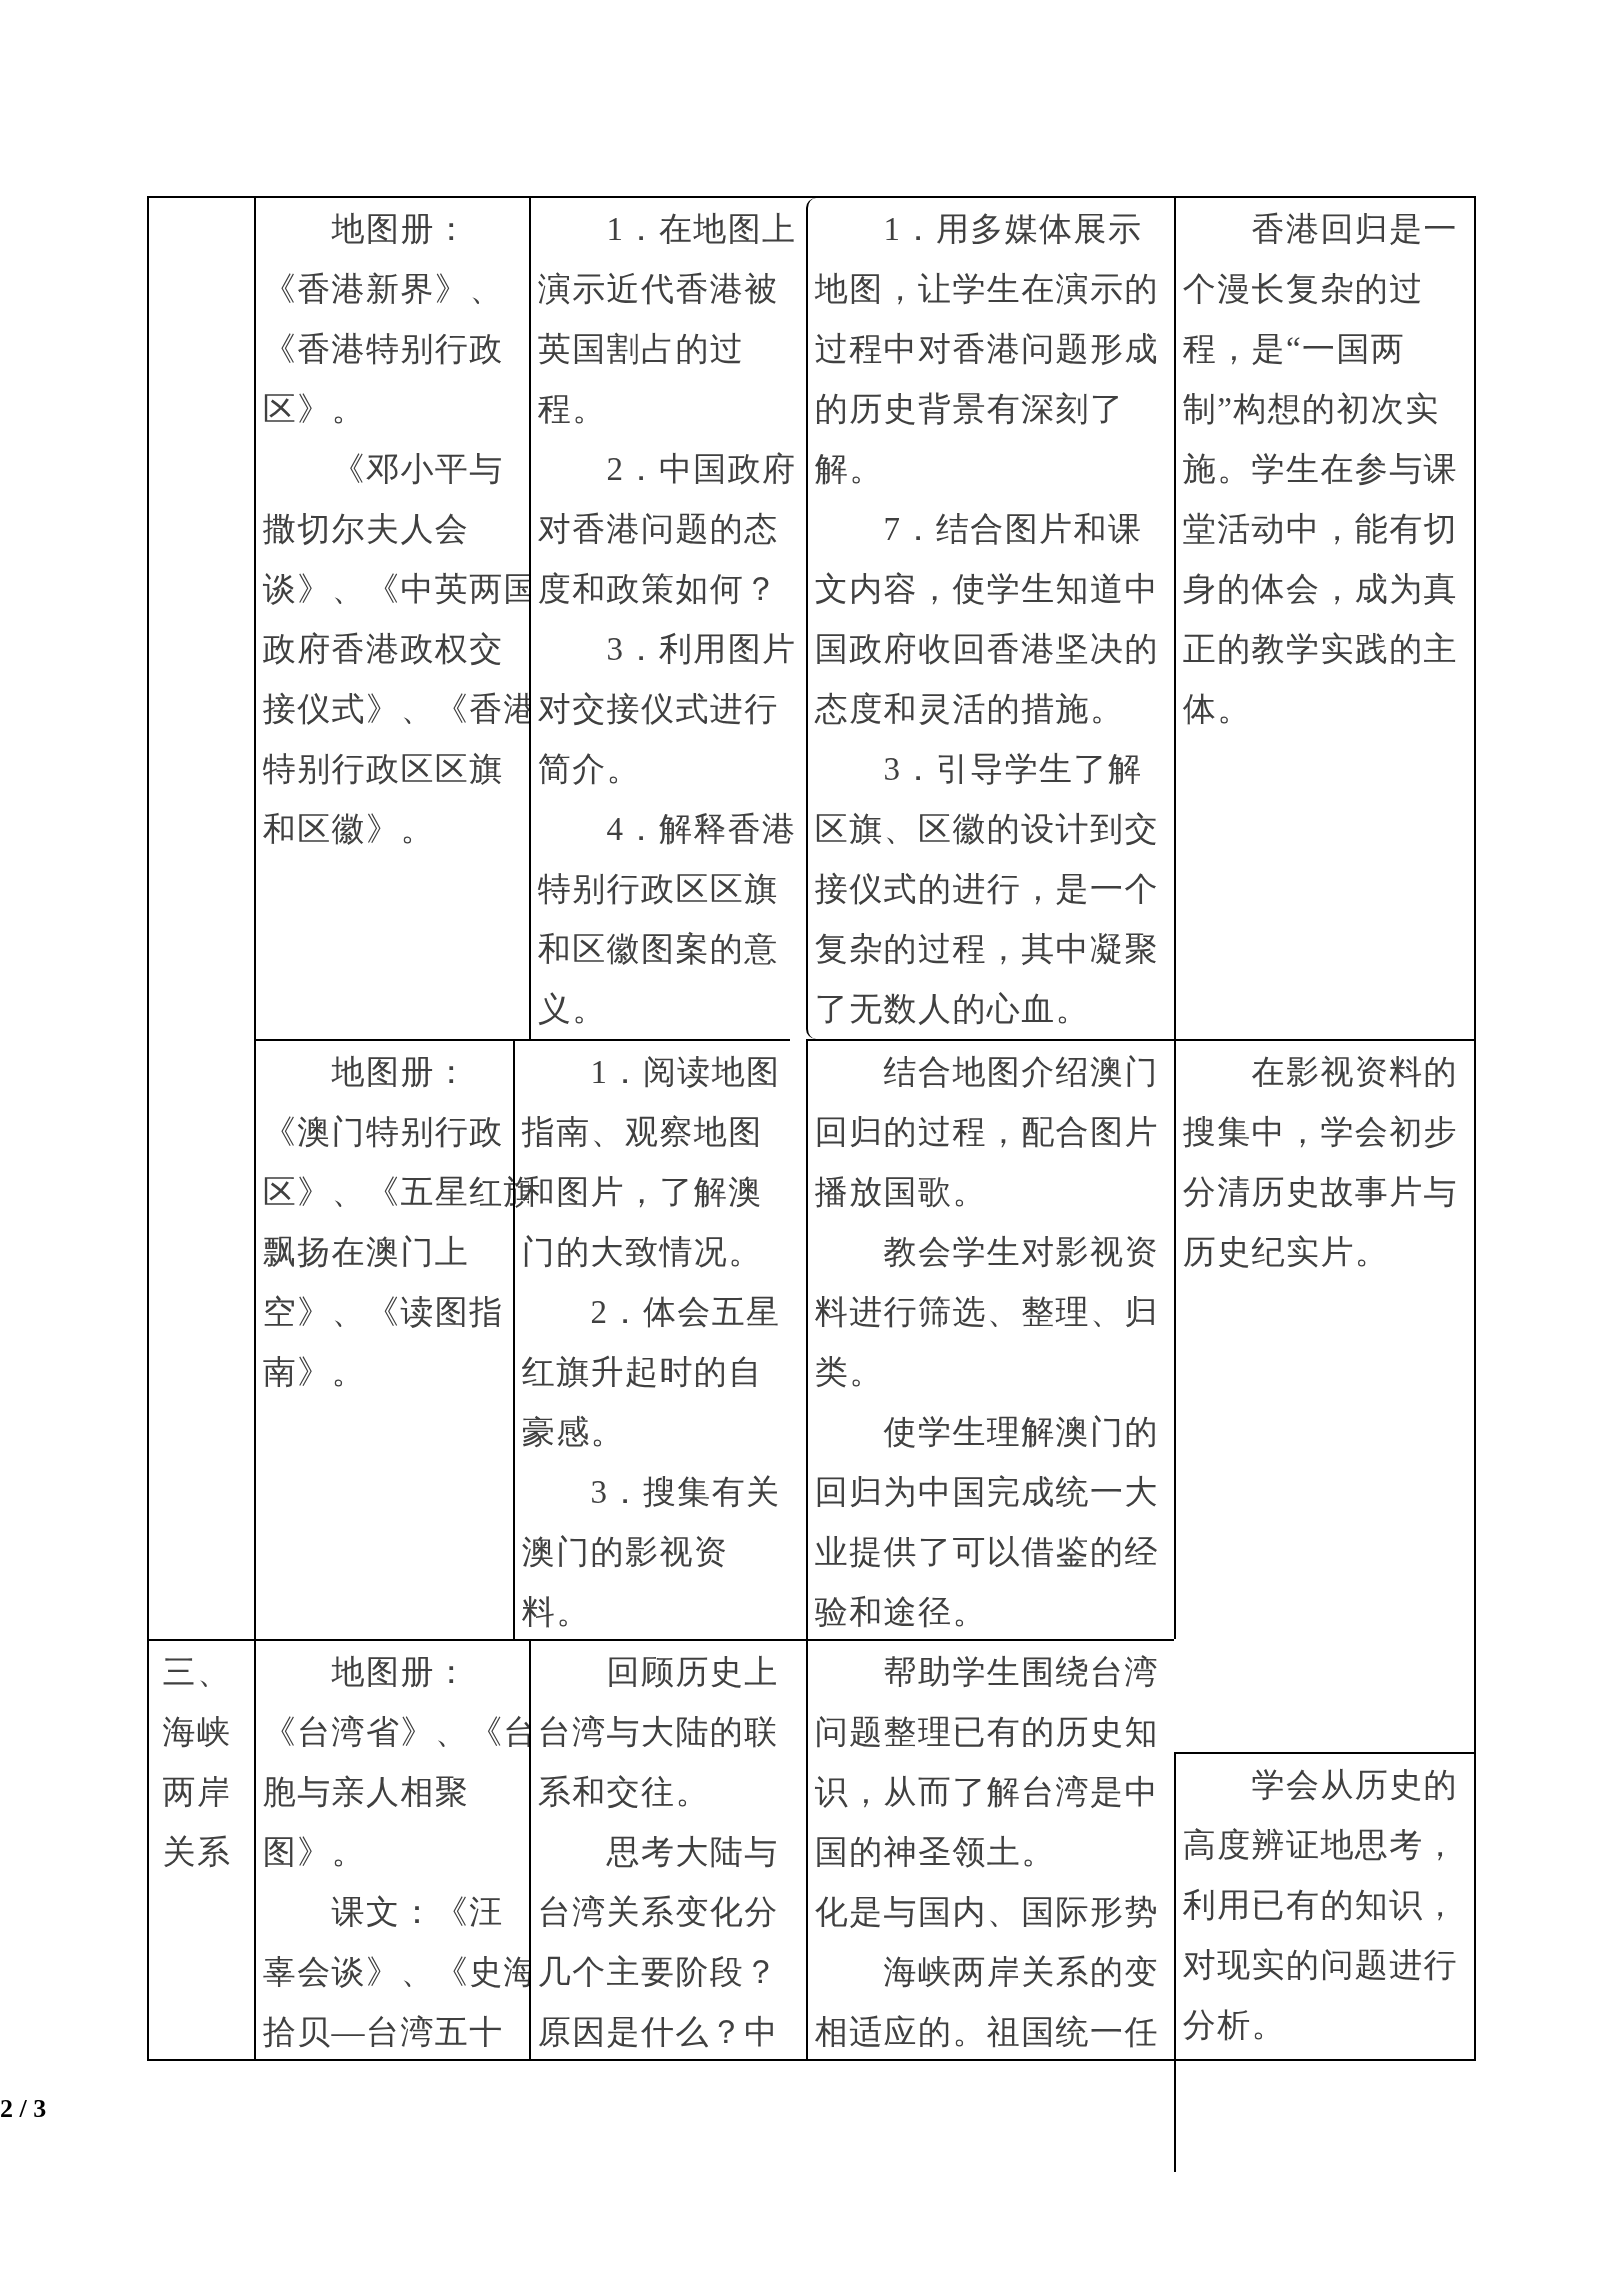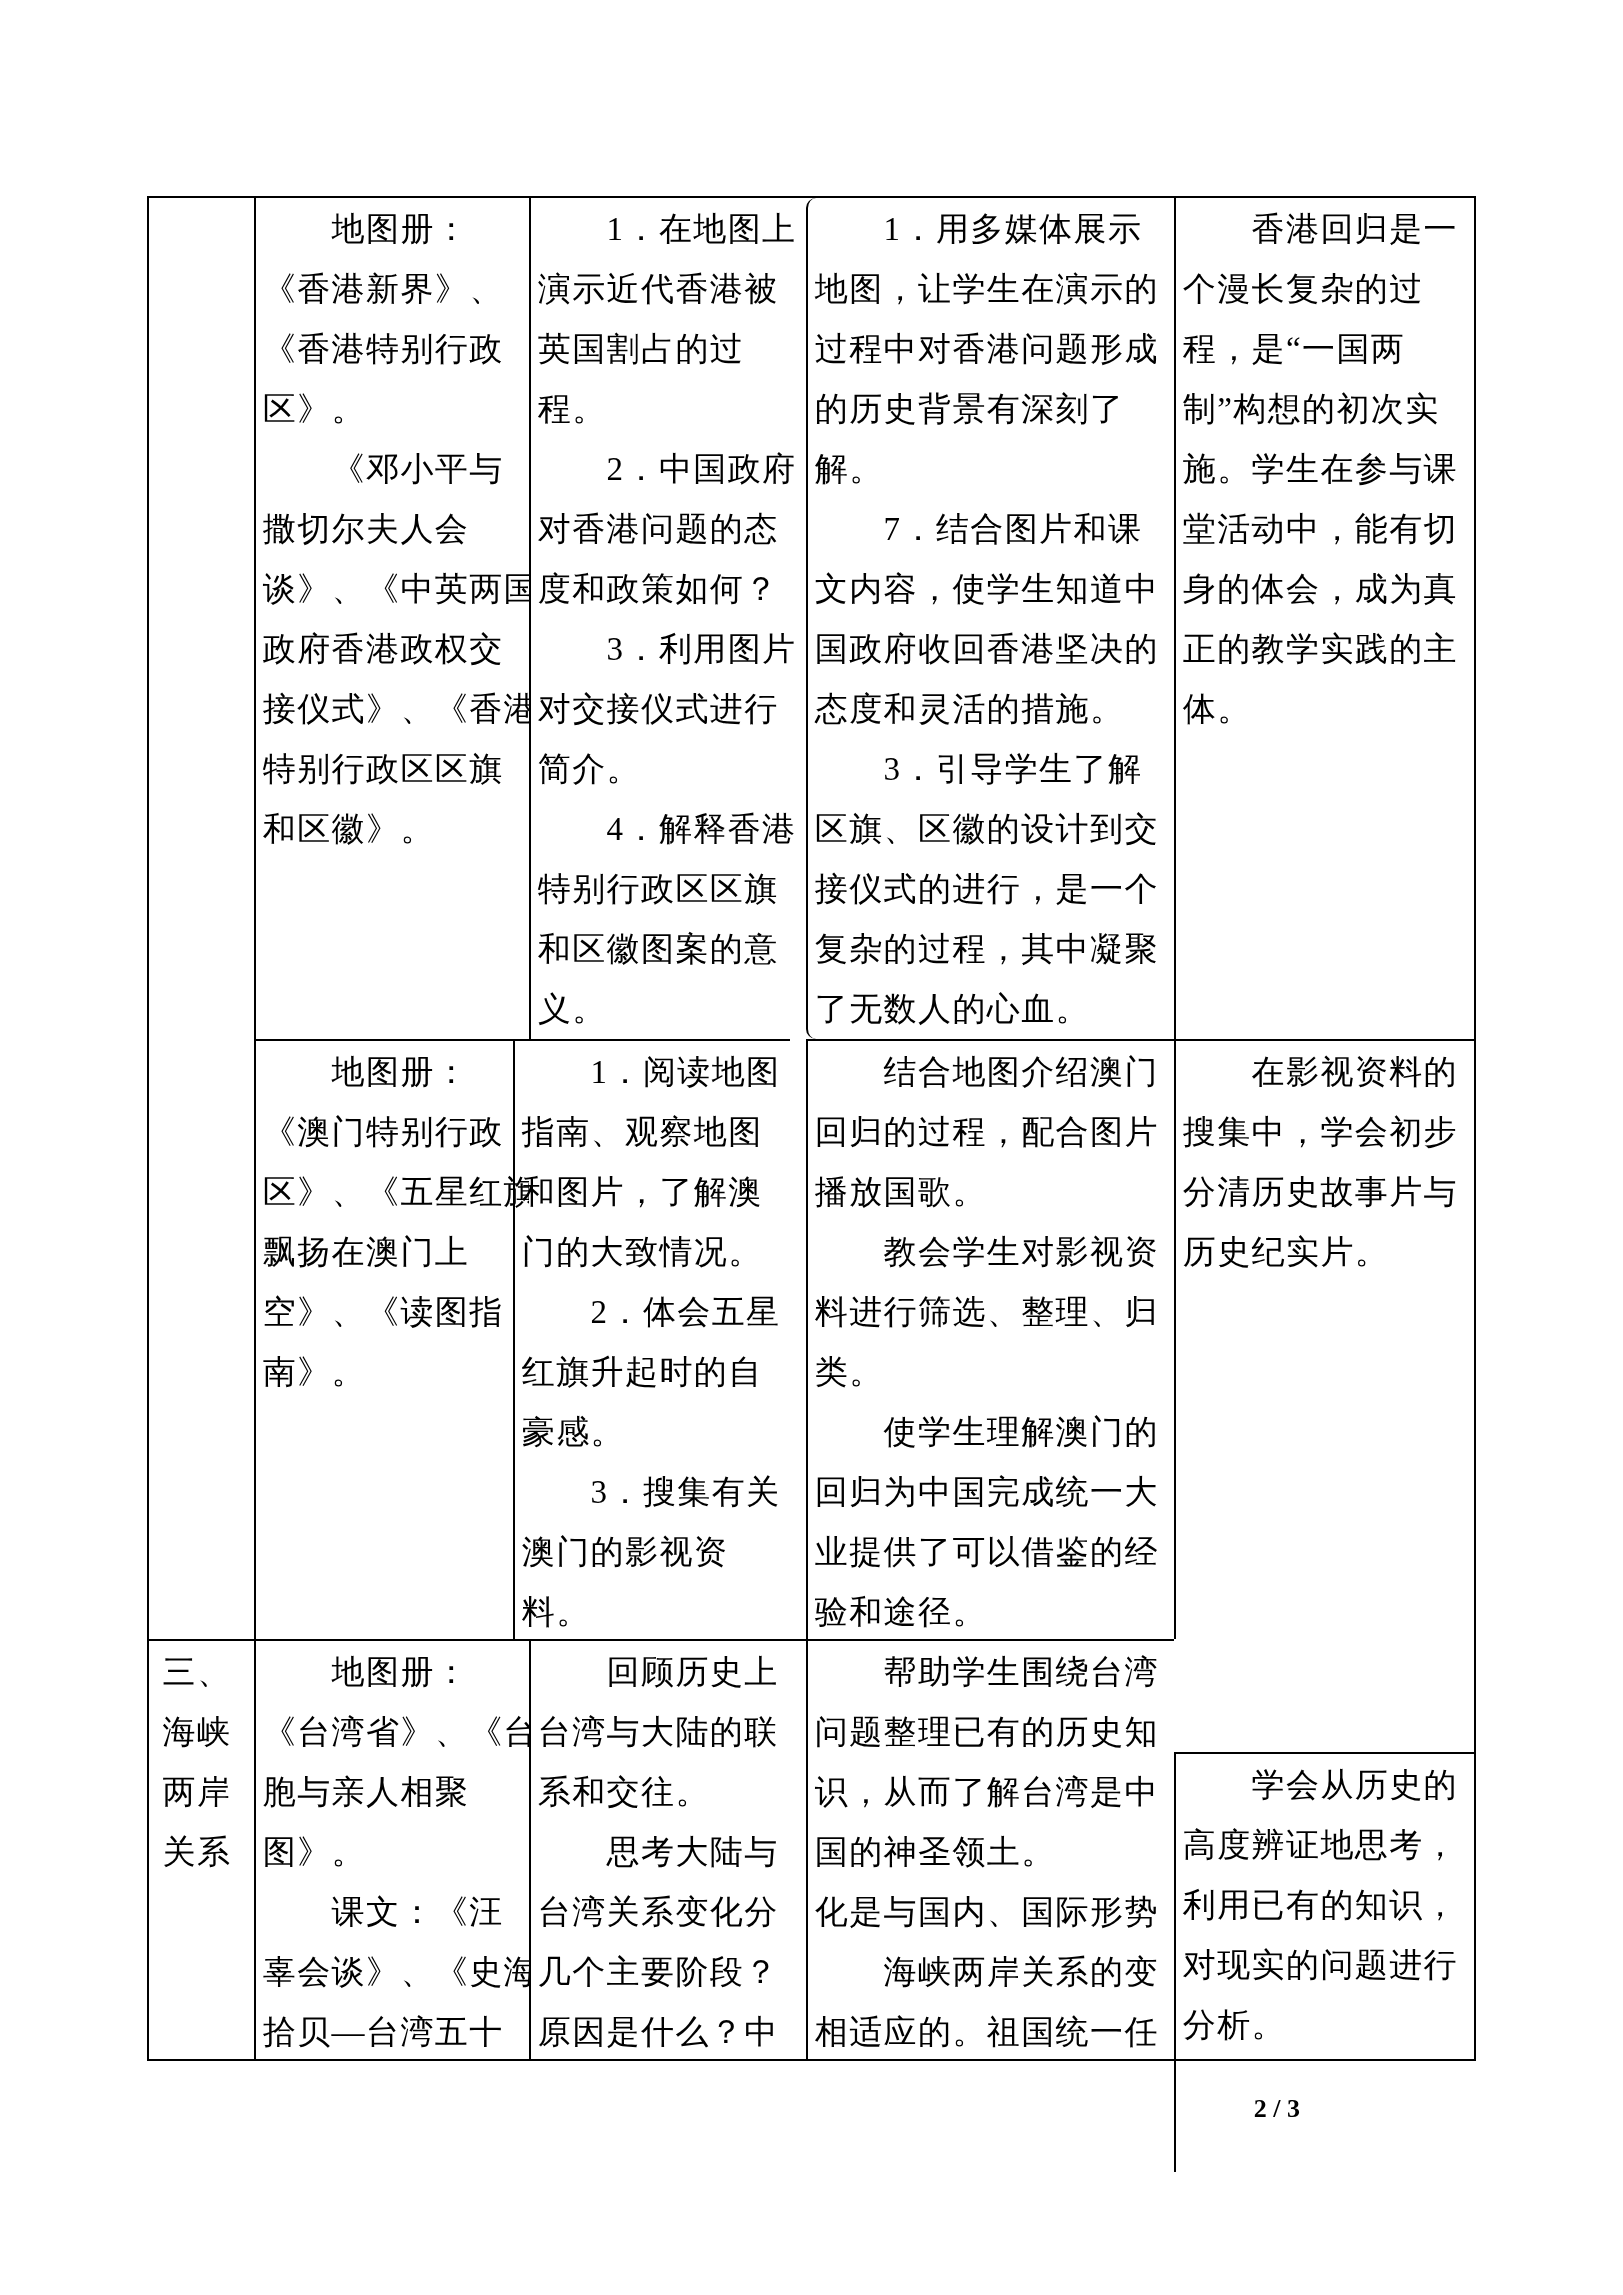--- a/index.html
+++ b/index.html
@@ -11,29 +11,29 @@
   }
   .tbl {
     position:absolute; left:147px; top:196px;
     width:1329px; height:1865px;
     border:2px solid #000;
   }
   .cell {
     position:absolute; overflow:hidden;
     padding:1.4px 6.8px 0 6.8px;
     font-size:33px; line-height:60px; letter-spacing:1.4px;
-    color:#000000;
+    color:#404040;
   }
   .cell.bl { border-left:2px solid #000; }
   .cell.bt { border-top:2px solid #000; }
   .section-cell { padding-left:13.6px; }
   .tl { white-space:pre; height:60px; }
   .footer {
     position:absolute; top:2094px; left:0; width:1300px;
-    text-align:right; font-size:26px; font-weight:bold;
+    text-align:left; font-size:26px; font-weight:bold;
     color:#010101;
   }
 </style>
 </head>
 <body>
 
 <div class="page">
 
   <div class="tbl">
 

